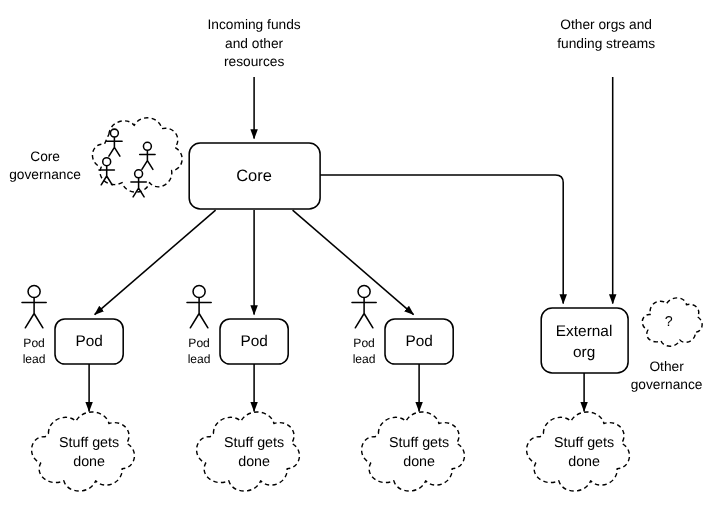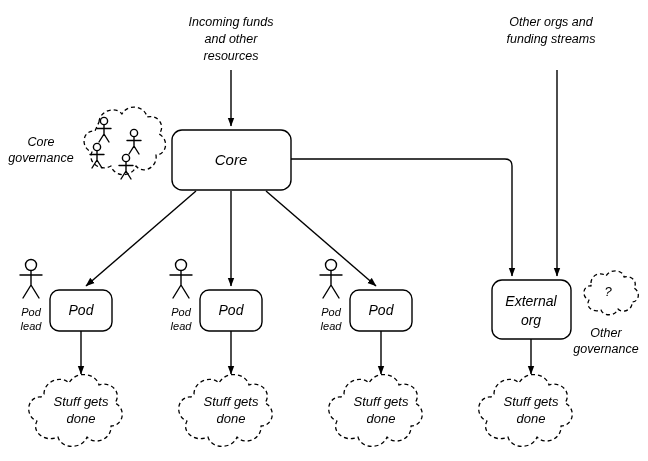--- a/index.html
+++ b/index.html
@@ -12,21 +12,20 @@
     height: 461px;
     font-family: "Liberation Sans", sans-serif;
     color: #000000;
     overflow: hidden;
   }
   #diagram-root {
     position: relative;
     width: 648px;
     height: 458px;
     background: #ffffff;
-    font-style: italic;
   }
   svg#diagram {
     display: block;
     width: 648px;
     height: 461px;
   }
   .node-shape {
     fill: #ffffff;
     stroke: #000000;
     stroke-width: 1.4;

